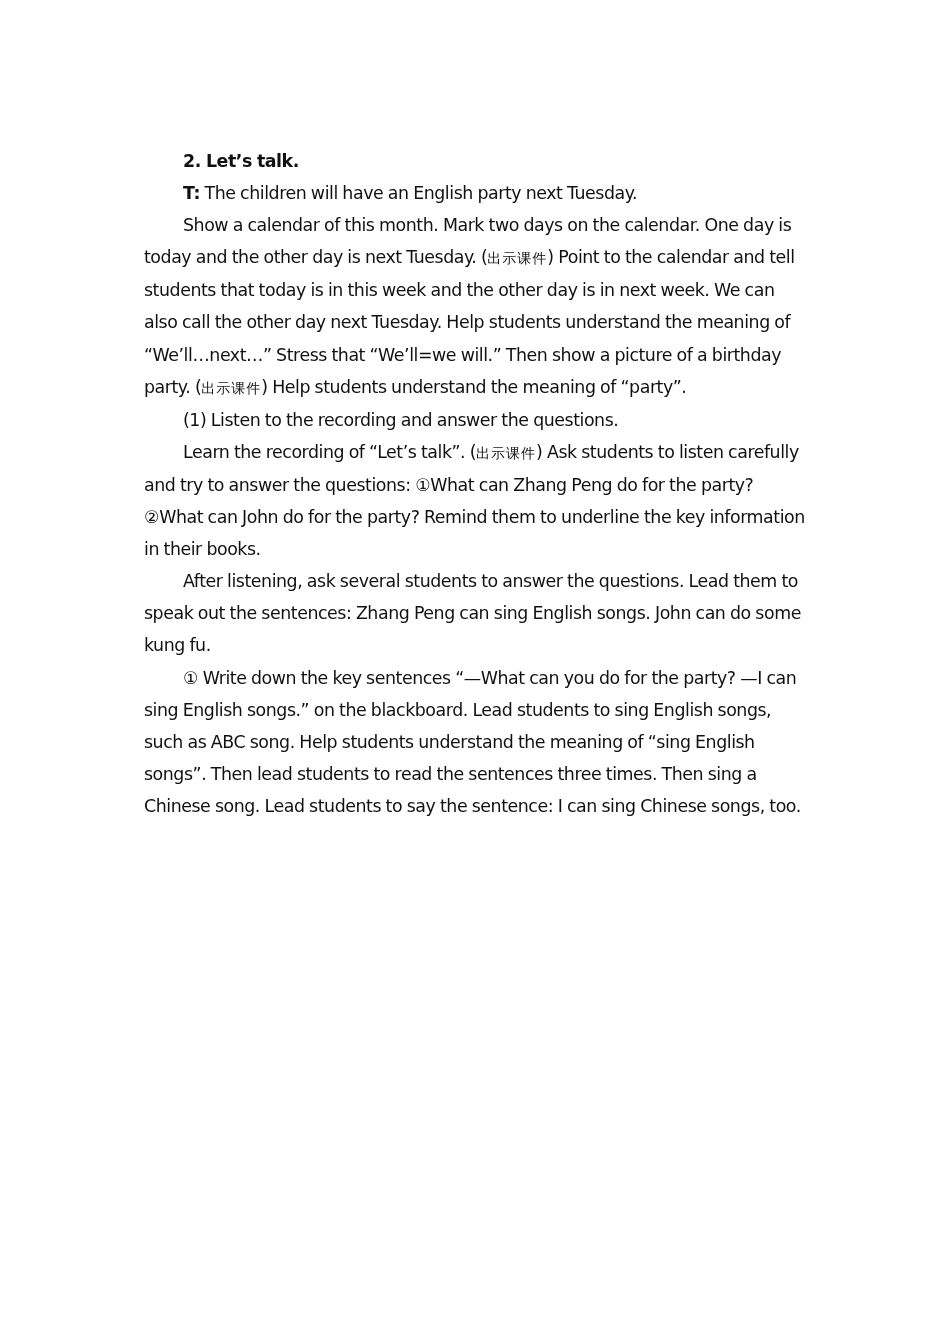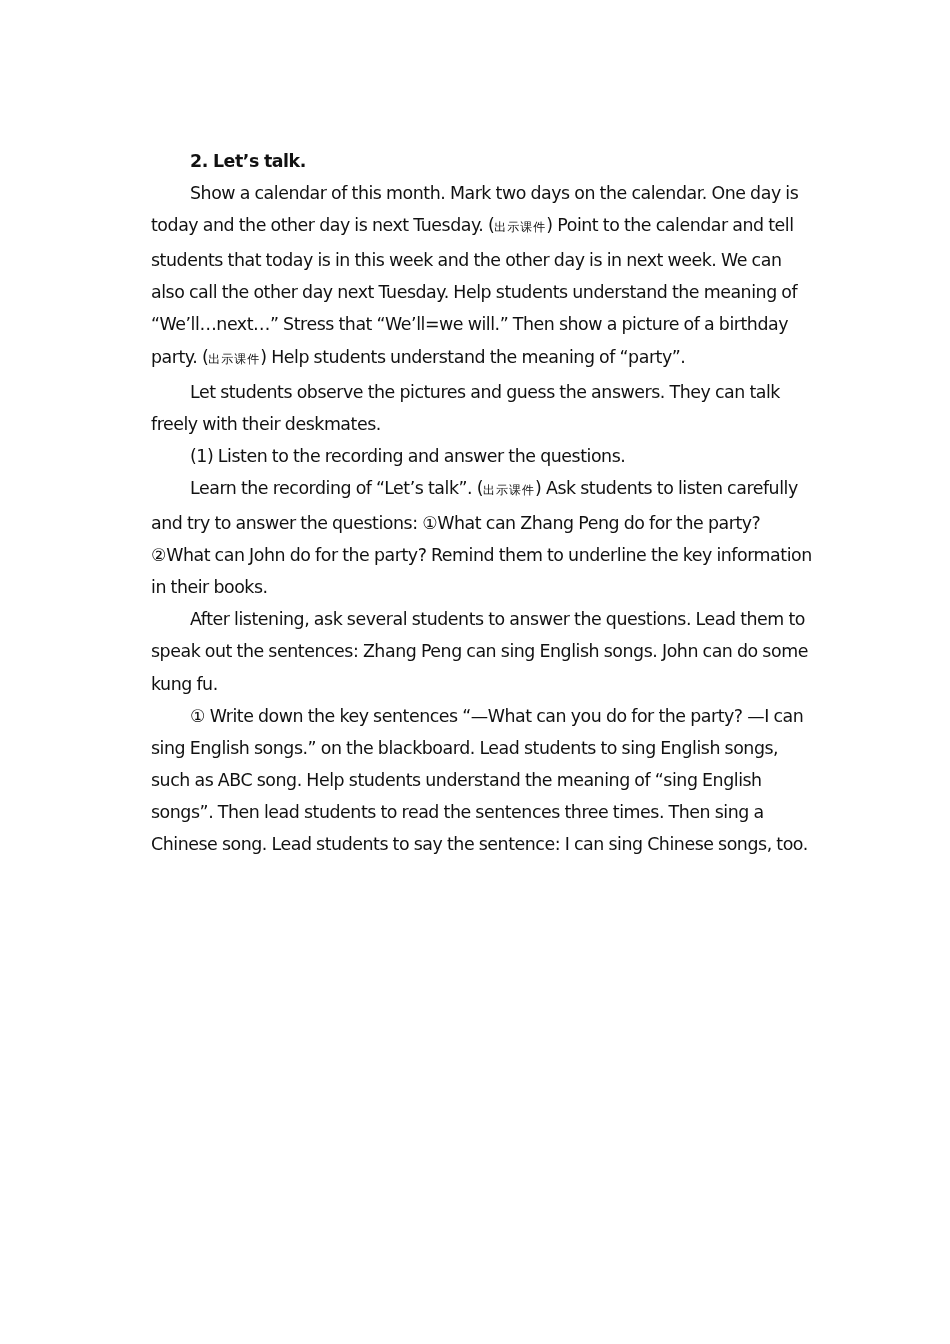--- a/index.html
+++ b/index.html
@@ -10,61 +10,61 @@
     body {
       width: 950px;
       height: 1344px;
       position: relative;
       overflow: hidden;
       font-family: "DejaVu Sans", sans-serif;
       color: #111111;
     }
     .page {
       position: absolute;
-      left: 151px;
+      left: 144px;
       top: 145px;
       width: 664px;
     }
     .para {
       font-size: 17.4px;
       line-height: 32.1px;
       margin: 0;
       text-indent: 39px;
       letter-spacing: -0.45px;
       word-spacing: -0.5px;
       text-align: left;
     }
     .heading {
       font-weight: bold;
     }
     .label {
       font-weight: bold;
     }
     .cn {
-      font-family: Liberation Mono, monospace;
-      font-size: 12px;
+      font-family: Liberation Sans, sans-serif;
+      font-size: 14px;
       letter-spacing: 1px;
     }
     .ital {
     }
   </style>
 </head>
 <body>
 
 <div class="page">
 
   <p class="para heading">2. Let’s talk.</p>
 
 
+  <p class="para"><span class="label">T:</span><span> The children will have an English party next Tuesday.</span></p>
 
   <p class="para"><span>Show a calendar of this month. Mark two days on the calendar. One day is today and the other day is next Tuesday. (</span><span class="cn">出示课件</span><span>) Point to the calendar and tell students that today is in this week and the other day is in next week. We can also call the other day next Tuesday. Help students understand the meaning of  “We’ll…next…” Stress that  “We’ll=we will.” Then show a picture of a birthday party. (</span><span class="cn">出示课件</span><span>)  Help students understand the meaning of “party”.</span></p>
 
 
 
-  <p class="para">Let students observe the pictures and guess the answers. They can talk freely with their deskmates.</p>
 
   <p class="para">(1) Listen to the recording and answer the questions.</p>
 
   <p class="para"><span>Learn the recording of “Let’s talk”. (</span><span class="cn">出示课件</span><span>) Ask students to listen carefully and try to answer the questions: ①What can Zhang Peng do for the party? ②What can John do for the party? Remind them to underline the key information in their books.</span></p>
 
   <p class="para">After listening, ask several students to answer the questions. Lead them to speak out the sentences: Zhang Peng can sing English songs. John can do some kung fu.</p>
 
 
   <p class="para"><span>① Write down the key sentences “—What can you do for the party? —I can sing English songs.” on the blackboard. Lead students to sing English songs, such as </span><span class="ital">ABC song</span><span>. Help students understand the meaning of “sing English songs”. Then lead students to read the sentences three times. Then sing a Chinese song. Lead students to say the sentence: I can sing Chinese songs, too.</span></p>
 

